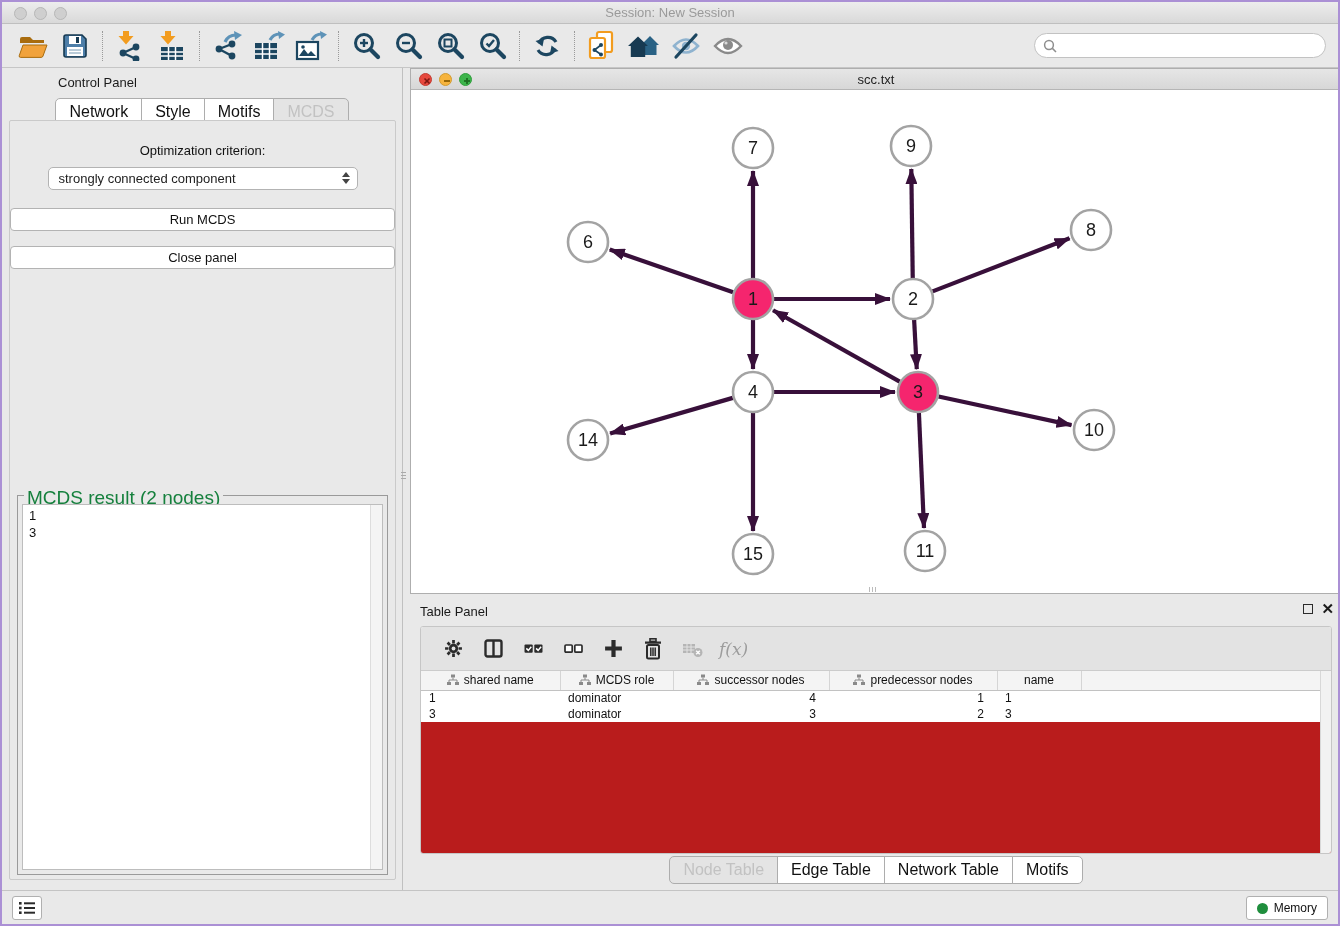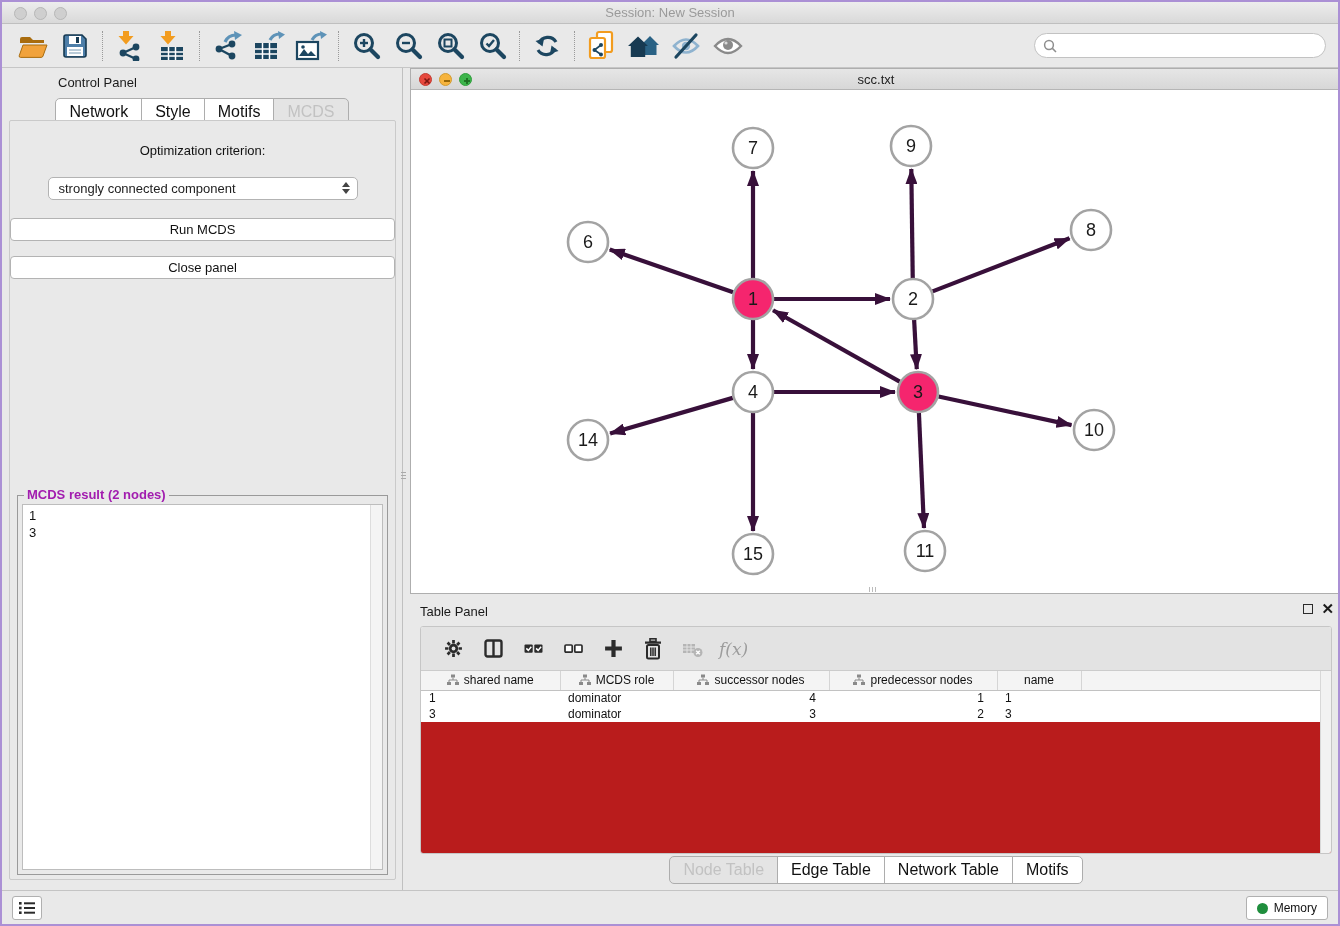--- a/index.html
+++ b/index.html
@@ -33,30 +33,30 @@
 
   .tabs-row { position:absolute; left:0; top:30px; width:100%; display:flex; justify-content:center; }
   .tab { border:1px solid #adadad; background:#fff; color:#111; font-size:16px; padding:4px 13px; margin-left:-1px; cursor:pointer; }
   .tab.first { border-radius:5px 0 0 5px; margin-left:0; }
   .tab.last { border-radius:0 5px 5px 0; }
   .tab.active { background:#e4e4e4; color:#c2c2c2; }
 
   .cp-body { position:absolute; left:7px; top:52px; width:387px; height:760px; background:#e9e9e9;
     border:1px solid #cacaca; border-radius:2px; }
   .opt-label { text-align:center; margin-top:22px; font-size:13px; color:#111; }
-  .dropdown { position:relative; margin:19px auto 0 auto; width:310px; height:23px; background:#fff; border:1px solid #b3b3b3;
+  .dropdown { position:relative; margin:9px auto 0 auto; width:310px; height:23px; background:#fff; border:1px solid #b3b3b3;
     border-radius:5px; display:flex; align-items:center; padding:0 22px 0 10px; font-size:13px; cursor:pointer; }
   .stepper { position:absolute; right:7px; top:4px; display:flex; flex-direction:column; gap:2px; }
   .stepper .up { width:0; height:0; border-left:4px solid transparent; border-right:4px solid transparent; border-bottom:5px solid #444; }
   .stepper .down { width:0; height:0; border-left:4px solid transparent; border-right:4px solid transparent; border-top:5px solid #444; }
   .btn-row { display:flex; justify-content:flex-start; gap:15px; margin-top:18px;flex-direction:column; }
   .pbtn { background:#fff; border:1px solid #b3b3b3; border-radius:4px; font-size:13px; padding:3px 15px; cursor:pointer; color:#111; }
 
   .result-box { position:absolute; left:7px; top:374px; width:371px; height:380px; border:1px solid #9a9a9a; background:#e9e9e9; }
-  .result-legend { position:absolute; left:6px; top:-9px; background:#e9e9e9; padding:0 3px; font-size:13px; color:#a21caf;font-weight:bold; }
+  .result-legend { position:absolute; left:6px; top:-9px; background:#e9e9e9; padding:0 3px; font-size:19px; color:#15803d; }
   .result-area { position:absolute; left:4px; top:8px; right:4px; bottom:4px; background:#fff; border:1px solid #bdbdbd; }
   .result-text { position:absolute; left:6px; top:2px; right:16px; bottom:2px; white-space:pre; font-size:13px; line-height:17px; color:#111; overflow:hidden; }
   .result-scroll { position:absolute; right:0; top:0; bottom:0; width:12px; background:#f4f4f4; border-left:1px solid #ddd; }
 
   .v-grip { position:absolute; left:399px; top:462px; width:5px; height:22px; display:flex; flex-direction:column; justify-content:center; gap:2px; }
   .v-grip i { display:block; height:1px; background:#aaa; }
 
   
   .net-window { position:absolute; left:408px; top:66px; width:932px; height:526px; border:1px solid #aeaeae; background:#fff; }
   .net-titlebar { position:relative; height:21px; background:linear-gradient(#e6e6e6,#d7d7d7); border-bottom:1px solid #b5b5b5; }

